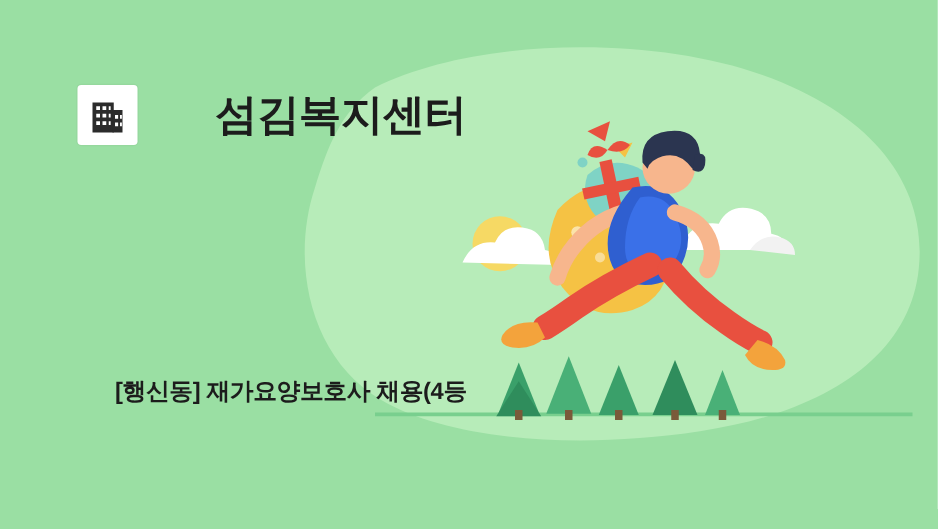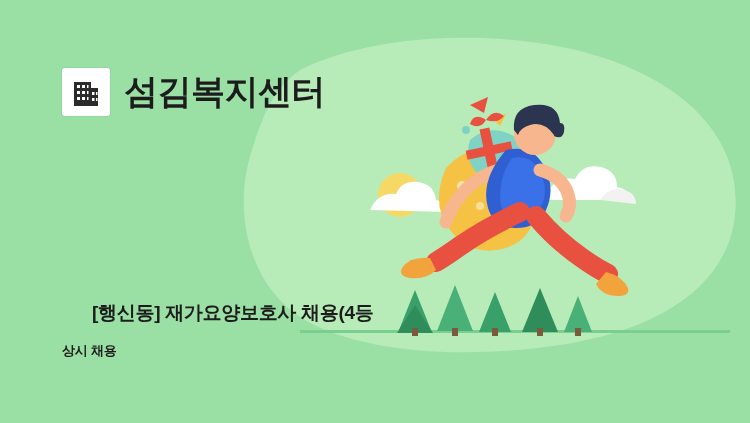--- a/index.html
+++ b/index.html
@@ -47,20 +47,21 @@
     align-items: center;
     justify-content: center;
     box-shadow: 0 0 0 1px rgba(0,0,0,0.03);
   }
   .org-name {
     font-size: 34px;
     font-weight: bold;
     color: #1c1c1c;
     letter-spacing: -0.5px;
     white-space: nowrap;
+    margin-left: 48px;
   }
   
   .caption {
     position: absolute;
     left: 62px;
     top: 300px;
     z-index: 5;
   }
   .caption-title {
     font-size: 19px;
@@ -178,16 +179,15 @@
         <rect x="25" y="16" width="1.5" height="3" fill="#ffffff"></rect>
         <rect x="21" y="22" width="2.5" height="3" fill="#ffffff"></rect>
         <rect x="25" y="22" width="1.5" height="3" fill="#ffffff"></rect>
       </svg>
     </div>
     <div class="org-name">섬김복지센터</div>
   </div>
 
   <div class="caption">
     <div class="caption-title">[행신동]  재가요양보호사 채용(4등</div>
-    <div class="caption-sub">상시 채용</div>
   </div>
 
 </div>
 
 </body></html>

